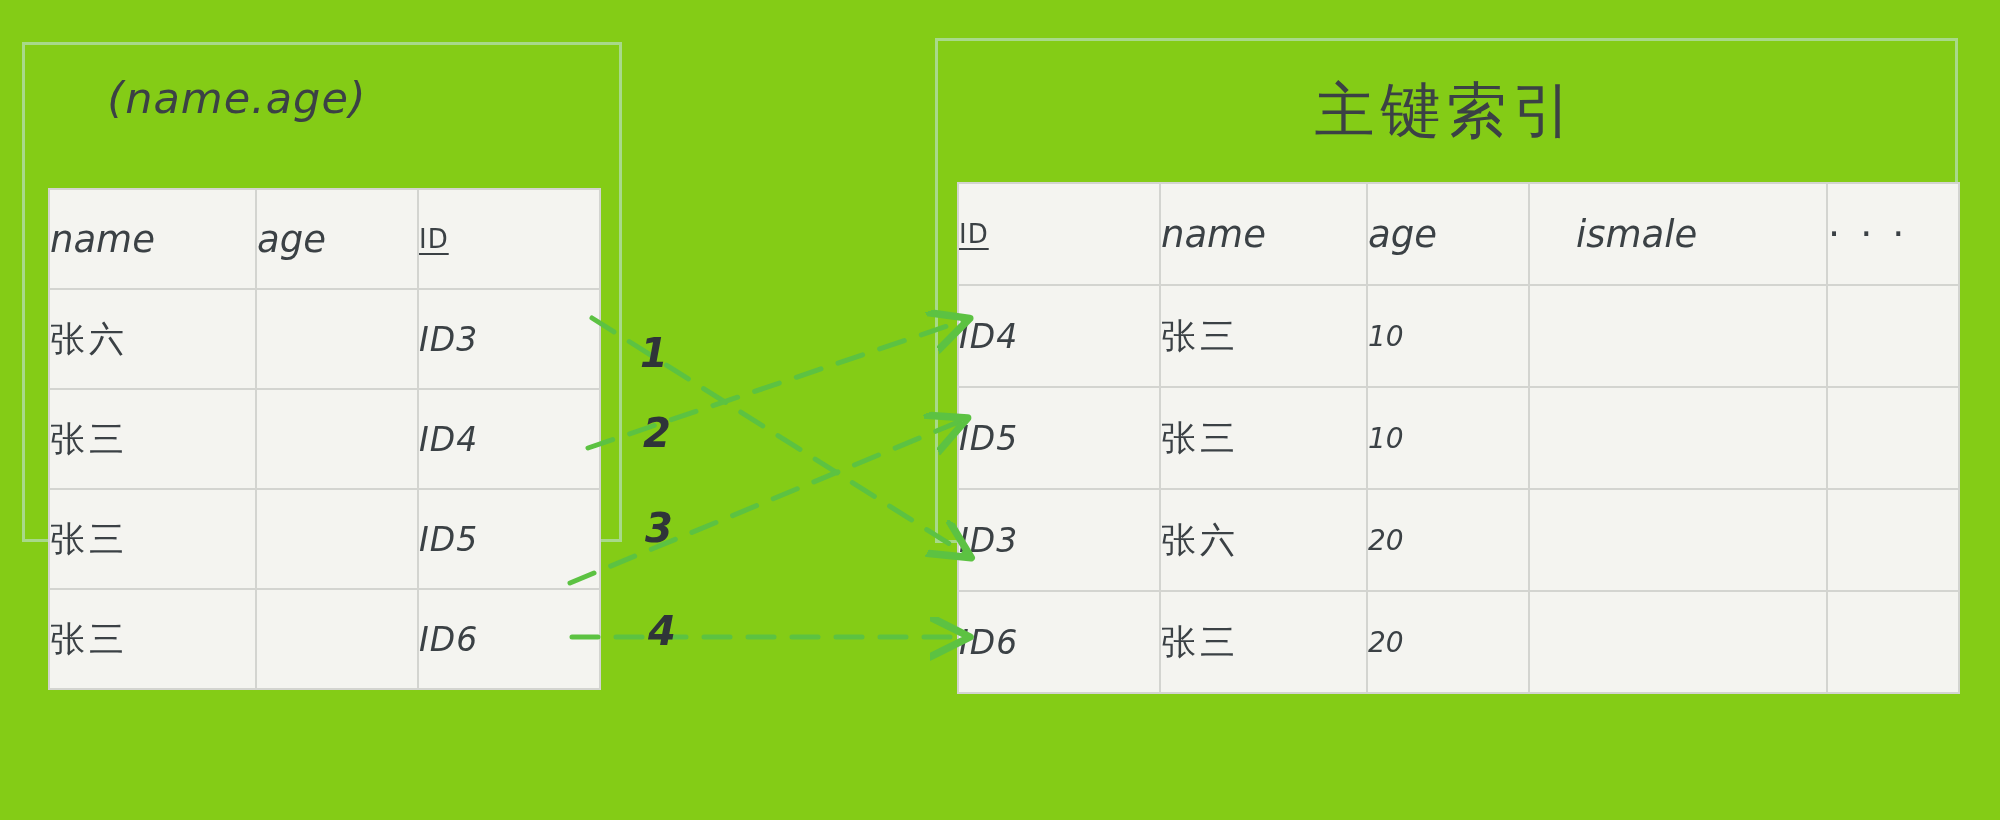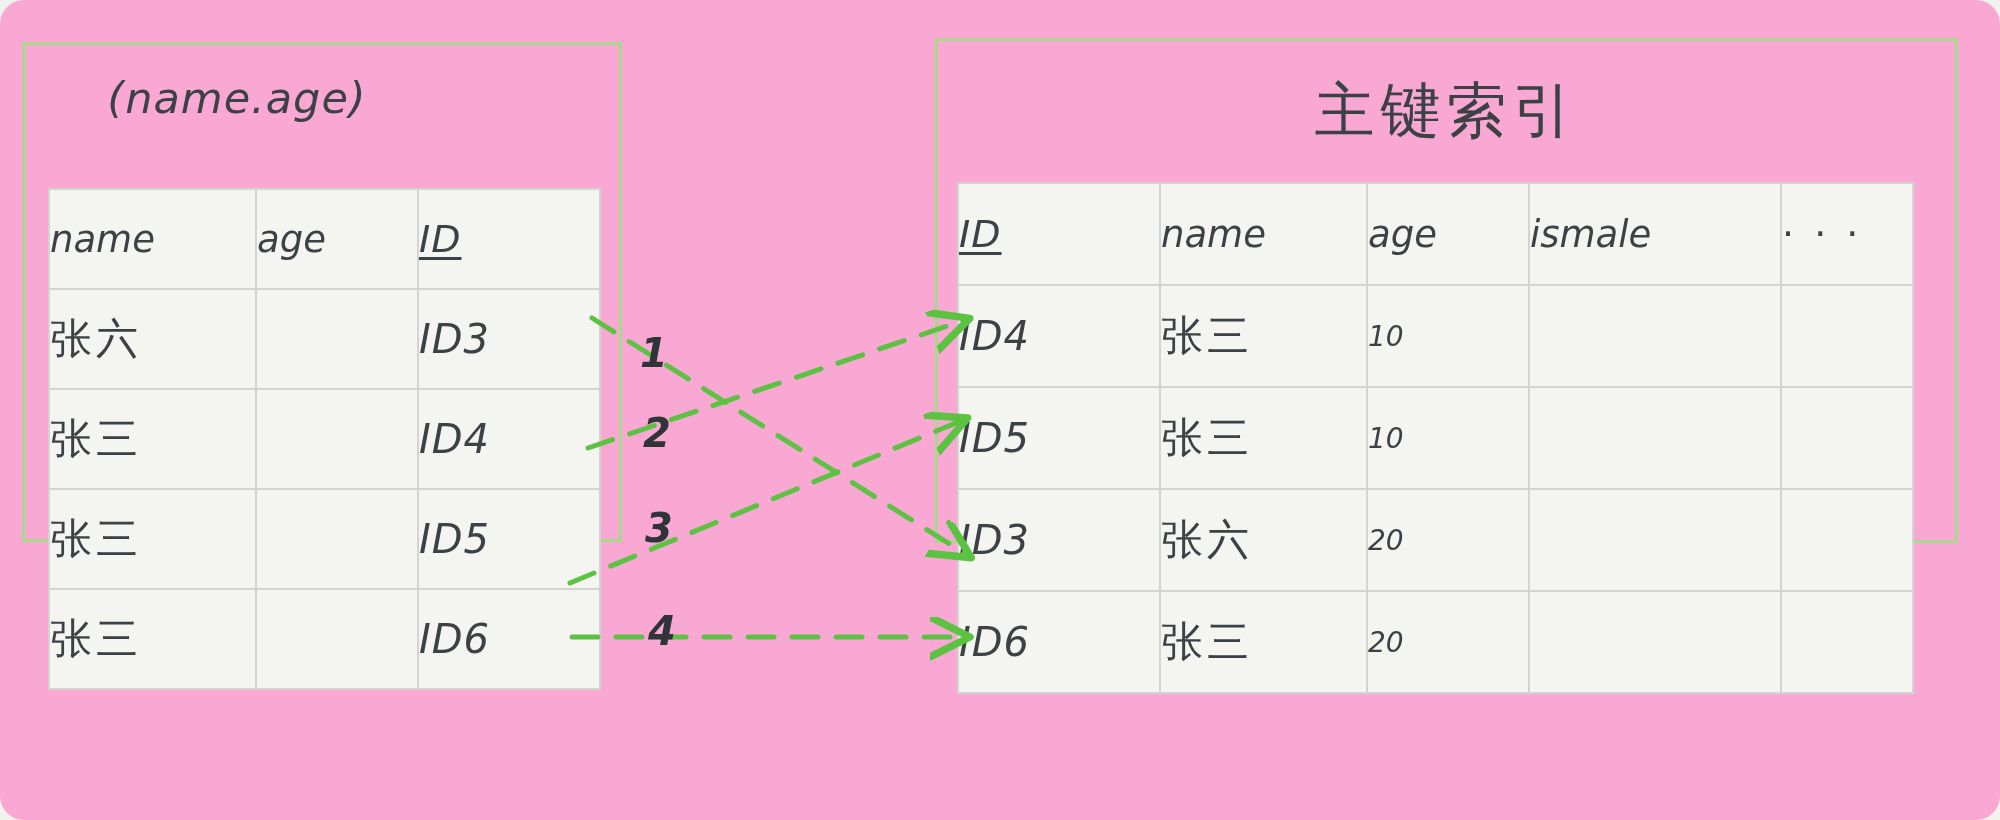--- a/index.html
+++ b/index.html
@@ -11,22 +11,21 @@
     width: 2000px;
     height: 820px;
     overflow: hidden;
     font-family: "DejaVu Sans", sans-serif;
     color: #3b4145;
   }
   #stage {
     position: relative;
     width: 2000px;
     height: 820px;
-    background: #f9a8d4;
-    border-radius: 24px;
+    background: #84cc16;
   }
 
   
   .panel {
     position: absolute;
     border: 3px solid #a8d98a;
     background: transparent;
     box-sizing: border-box;
   }
   #panel-left  { left: 22px;  top: 42px; width: 600px;  height: 500px; }
@@ -78,43 +77,42 @@
   #table-left .c-name { width: 205px; }
   #table-left .c-age  { width: 160px; }
   #table-left .c-id   { width: 180px; }
 
   
   #table-right { left: 957px; top: 182px; }
   #table-right td, #table-right th { height: 100px; }
   #table-right .c-id     { width: 200px; }
   #table-right .c-name   { width: 205px; }
   #table-right .c-age    { width: 160px; }
-  #table-right .c-ismale { width: 250px; }
+  #table-right .c-ismale { width: 250px; padding-left: 46px; }
   #table-right .c-more   { width: 130px; }
 
   
   .hdr-en {
     font-size: 37px;
     font-style: italic;
     font-family: "DejaVu Sans", sans-serif;
   }
   .hdr-key {
-    font-size: 38px;
-    font-style: italic;
+    font-size: 26px;
     text-decoration: underline;
     text-underline-offset: 5px;
     letter-spacing: 1px;
   }
   .cell-cn {
-    font-size: 42px;
+    font-size: 35px;
     letter-spacing: 4px;
     font-family: "DejaVu Sans", sans-serif;
   }
   .cell-id {
-    font-size: 40px;
+    font-size: 33px;
     font-style: italic;
     letter-spacing: 1px;
   }
   .cell-num {
     font-size: 28px;
     font-style: italic;
     font-weight: bold;
   }
   .hdr-dots {
     font-size: 38px;

